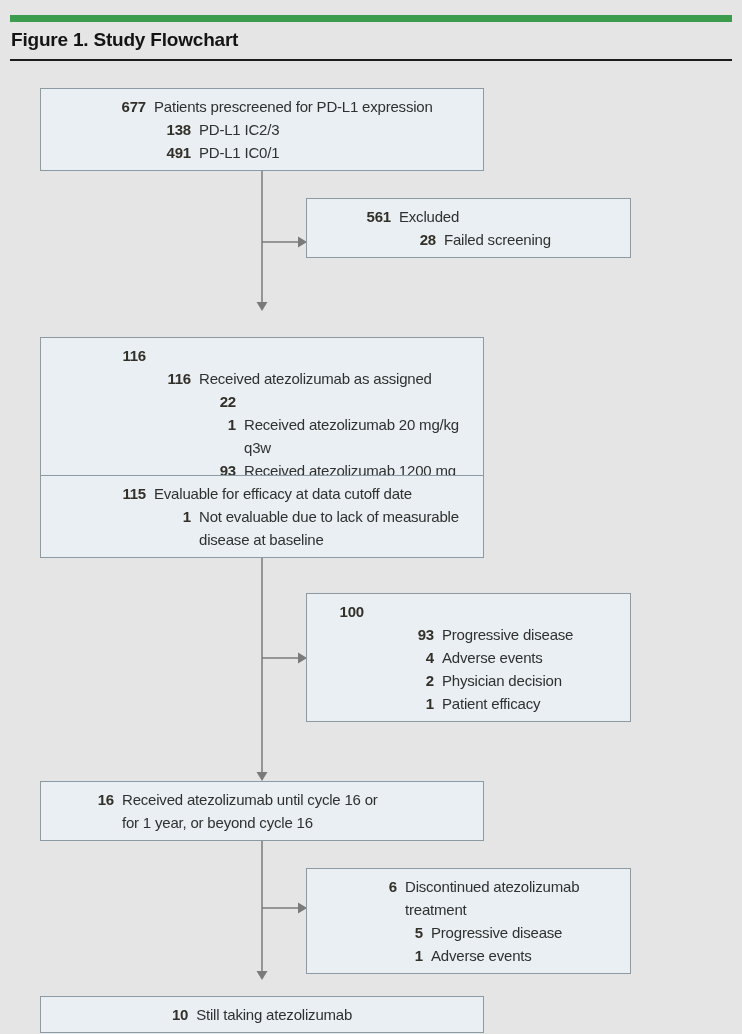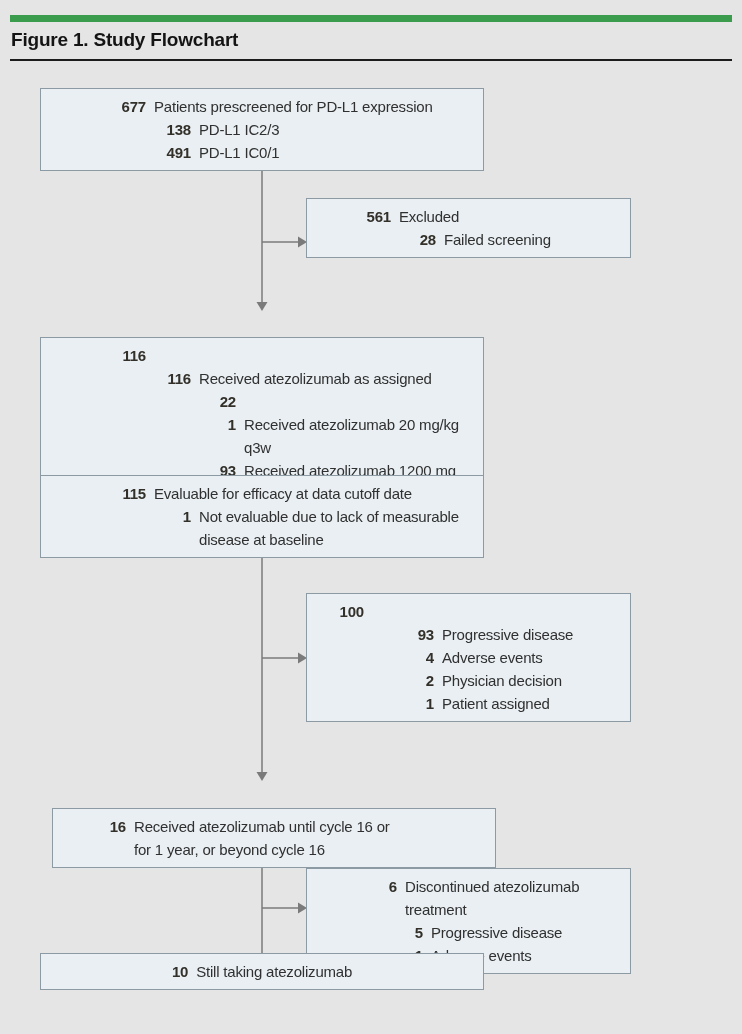--- a/index.html
+++ b/index.html
@@ -32,21 +32,21 @@
   .side .lvl1 .num{width:129px;}
   .d100 .lvl0 .num{width:57px;}
   .d100 .lvl1 .num{width:127px;}
   .d6 .lvl0 .num{width:90px;}
   .d6 .lvl1 .num{width:116px;}
   .b4 .lvl0 .num{width:73px;}
   .center .line{justify-content:center;}
   .center .num{width:auto !important;}
   
   .b1{top:88px;}  .bx{top:198px;} .b2{top:311px;margin-top:26px;} .b3{top:475px;}
-  .d100{top:593px;} .b4{top:808px;margin-left:12px;} .d6{top:868px;} .b5{top:953px;}
+  .d100{top:593px;} .b4{top:781px;} .d6{top:868px;} .b5{top:996px;}
 </style>
 </head>
 <body>
 
 <div class="page">
 
   <div class="accent-bar"></div>
   <div class="fig-title">Figure 1. Study Flowchart</div>
   <div class="title-rule"></div>
 
@@ -137,21 +137,21 @@
       <div class="line lvl1">
         <span class="num">4</span>
         <span class="lbl">Adverse events</span>
       </div>
       <div class="line lvl1">
         <span class="num">2</span>
         <span class="lbl">Physician decision</span>
       </div>
       <div class="line lvl1">
         <span class="num">1</span>
-        <span class="lbl">Patient assigned</span>
+        <span class="lbl">Patient efficacy</span>
       </div>
     </div>
 
   <div class="fbox main b4">
       <div class="line lvl0">
         <span class="num">16</span>
         <span class="lbl">Received atezolizumab until cycle 16 or
 for 1 year, or beyond cycle 16</span>
       </div>
     </div>

